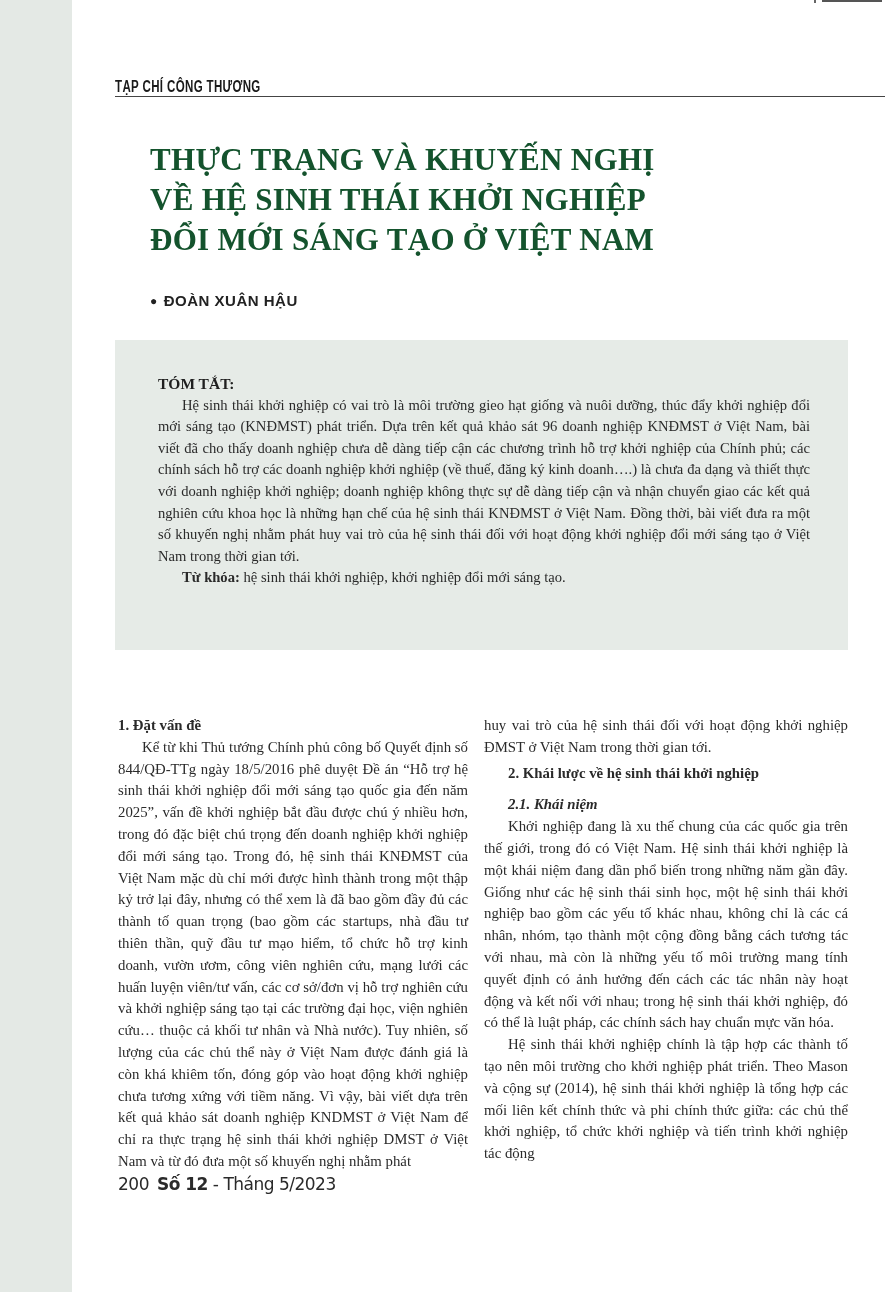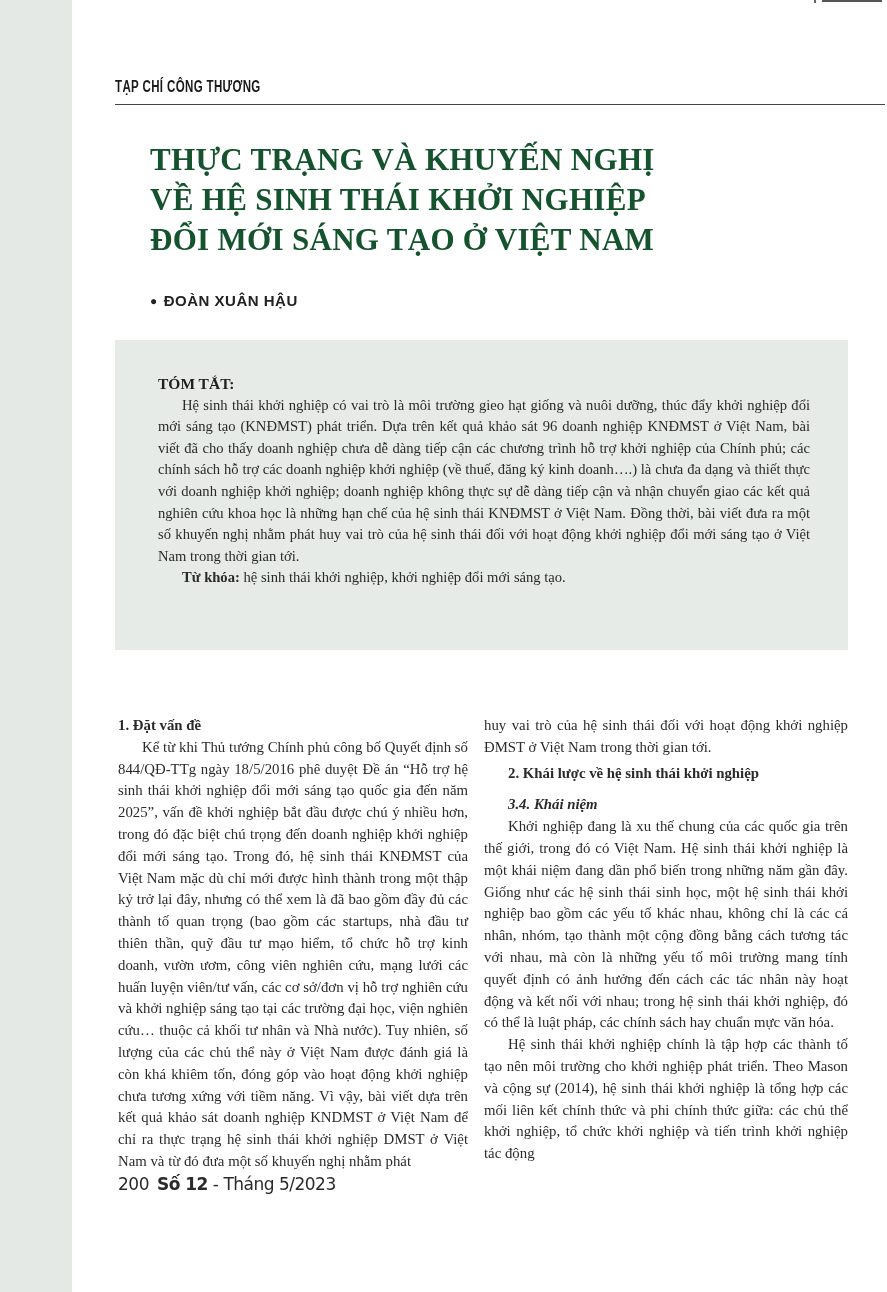--- a/index.html
+++ b/index.html
@@ -13,21 +13,21 @@
       background: #e4e9e5;
     }
     .top-mark {
       position: absolute; top: 0; left: 822px; width: 60px; height: 2px; background: #555;
     }
     .top-mark-tick {
       position: absolute; top: 0; left: 814px; width: 2px; height: 3px; background: #666;
     }
     .journal-header {
       position: absolute; left: 115px; top: 78px; width: 770px;
-      border-bottom: 1.5px solid #444; padding-bottom: 8px;
+      border-bottom: 1.5px solid #444; padding-bottom: 0;
     }
     .journal-name {
       font-family: "Liberation Sans", sans-serif; font-weight: bold;
       font-size: 16px; letter-spacing: 0.5px; color: #1a1a1a;
       transform: scaleX(0.72); transform-origin: left center; display: inline-block;
     }
     .title {
       position: absolute; left: 150px; top: 140px; width: 650px;
       text-align: left; font-family: "Liberation Serif", serif; font-weight: bold;
       font-size: 31px; line-height: 40px; color: #14532d; letter-spacing: 0.3px;
@@ -100,20 +100,20 @@
 </div>
 
 <div class="col col-left">
   <div class="sec-heading">1. Đặt vấn đề</div>
   <p class="para">Kể từ khi Thủ tướng Chính phủ công bố Quyết định số 844/QĐ-TTg ngày 18/5/2016 phê duyệt Đề án “Hỗ trợ hệ sinh thái khởi nghiệp đổi mới sáng tạo quốc gia đến năm 2025”, vấn đề khởi nghiệp bắt đầu được chú ý nhiều hơn, trong đó đặc biệt chú trọng đến doanh nghiệp khởi nghiệp đổi mới sáng tạo. Trong đó, hệ sinh thái KNĐMST của Việt Nam mặc dù chỉ mới được hình thành trong một thập kỷ trở lại đây, nhưng có thể xem là đã bao gồm đầy đủ các thành tố quan trọng (bao gồm các startups, nhà đầu tư thiên thần, quỹ đầu tư mạo hiểm, tổ chức hỗ trợ kinh doanh, vườn ươm, công viên nghiên cứu, mạng lưới các huấn luyện viên/tư vấn, các cơ sở/đơn vị hỗ trợ nghiên cứu và khởi nghiệp sáng tạo tại các trường đại học, viện nghiên cứu… thuộc cả khối tư nhân và Nhà nước). Tuy nhiên, số lượng của các chủ thể này ở Việt Nam được đánh giá là còn khá khiêm tốn, đóng góp vào hoạt động khởi nghiệp chưa tương xứng với tiềm năng. Vì vậy, bài viết dựa trên kết quả khảo sát doanh nghiệp KNDMST ở Việt Nam để chỉ ra thực trạng hệ sinh thái khởi nghiệp DMST ở Việt Nam và từ đó đưa một số khuyến nghị nhằm phát</p>
 </div>
 
 <div class="col col-right">
   <p class="para cont">huy vai trò của hệ sinh thái đối với hoạt động khởi nghiệp ĐMST ở Việt Nam trong thời gian tới.</p>
   <div class="sec-heading">2. Khái lược về hệ sinh thái khởi nghiệp</div>
-  <div class="subsec-heading">3.4. Khái niệm</div>
+  <div class="subsec-heading">2.1. Khái niệm</div>
   <p class="para">Khởi nghiệp đang là xu thế chung của các quốc gia trên thế giới, trong đó có Việt Nam. Hệ sinh thái khởi nghiệp là một khái niệm đang dần phổ biến trong những năm gần đây. Giống như các hệ sinh thái sinh học, một hệ sinh thái khởi nghiệp bao gồm các yếu tố khác nhau, không chỉ là các cá nhân, nhóm, tạo thành một cộng đồng bằng cách tương tác với nhau, mà còn là những yếu tố môi trường mang tính quyết định có ảnh hưởng đến cách các tác nhân này hoạt động và kết nối với nhau; trong hệ sinh thái khởi nghiệp, đó có thể là luật pháp, các chính sách hay chuẩn mực văn hóa.</p>
   <p class="para">Hệ sinh thái khởi nghiệp chính là tập hợp các thành tố tạo nên môi trường cho khởi nghiệp phát triển. Theo Mason và cộng sự (2014), hệ sinh thái khởi nghiệp là tổng hợp các mối liên kết chính thức và phi chính thức giữa: các chủ thể khởi nghiệp, tổ chức khởi nghiệp và tiến trình khởi nghiệp tác động</p>
 </div>
 
 <div class="footer">
   <span>200</span><span class="issue">Số 12</span><span> - Tháng 5/2023</span>
 </div>
 
 </body></html>

